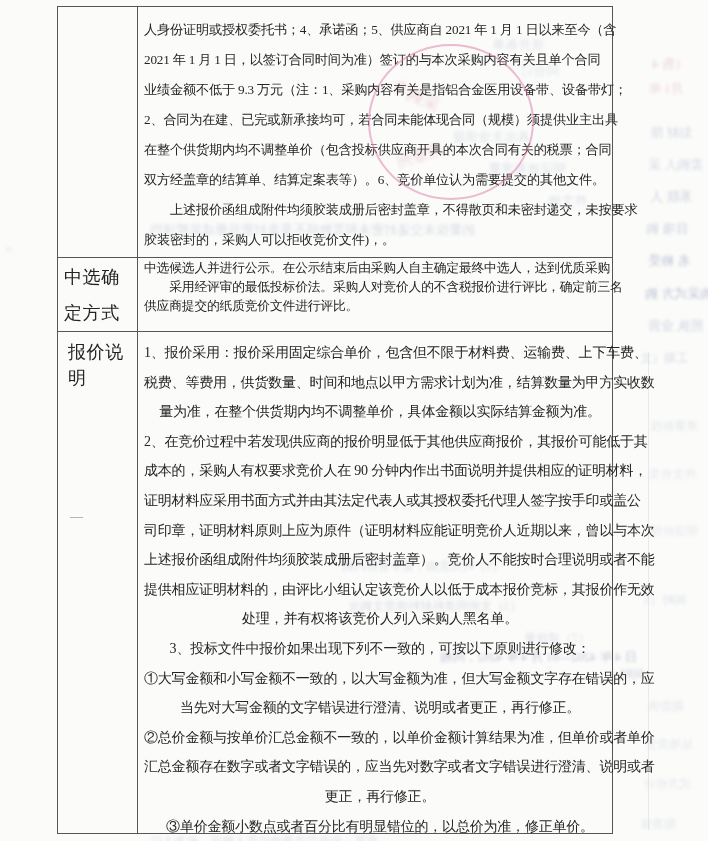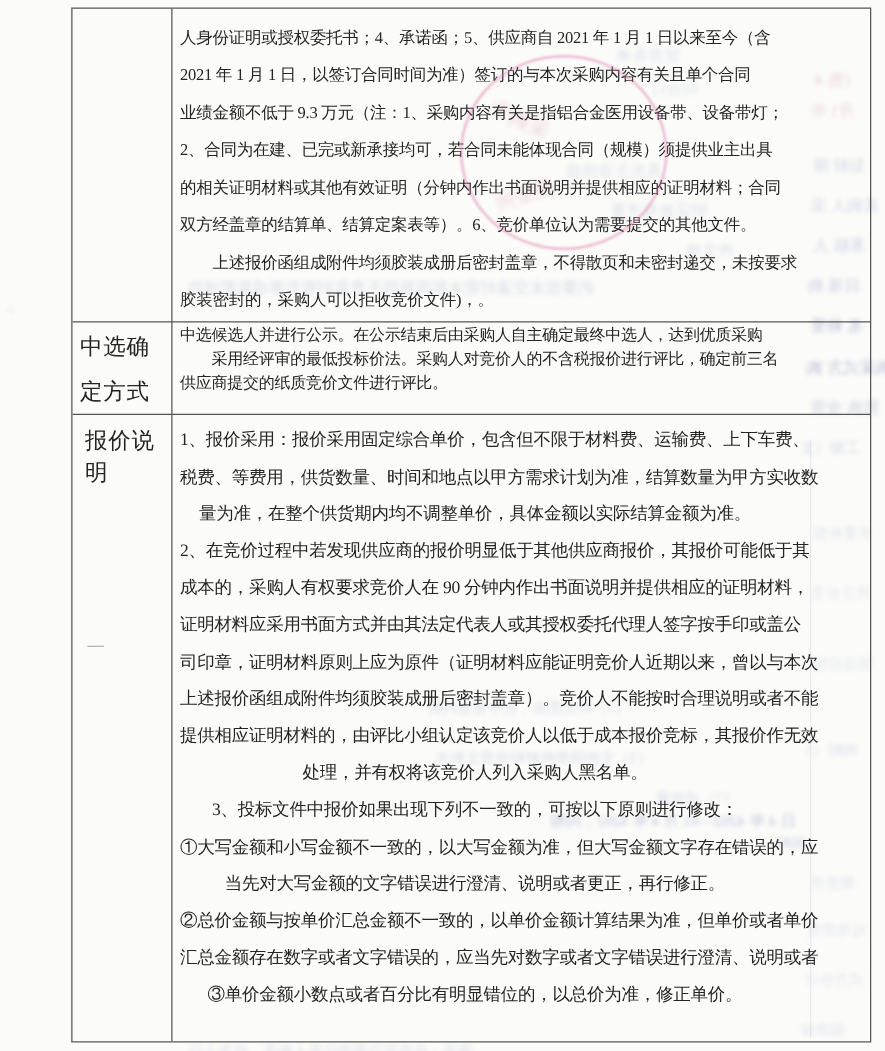--- a/index.html
+++ b/index.html
@@ -4,21 +4,21 @@
 <style>
   html,body{margin:0;padding:0;background:#e8e8e6;}
   .page{
     position:relative;width:708px;height:841px;margin:0 auto;
     background:#fbfbf9;overflow:hidden;
     font-family:"Liberation Serif","DejaVu Serif",serif;
     color:#242424;
   }
   
   .table{
-    position:absolute;left:57px;top:6px;width:640px;height:828px;
+    position:absolute;left:57px;top:6px;width:556px;height:828px;
     box-sizing:border-box;border:1px solid #565656;z-index:2;
   }
   .vline{position:absolute;left:79px;top:0;bottom:0;width:1px;background:#565656;}
   .hline{position:absolute;left:0;right:0;height:1px;background:#565656;}
   .hline.h1{top:250px;}
   .hline.h2{top:324px;}
   
   .content{position:absolute;left:86px;width:472px;}
   .content .text-line{white-space:nowrap;overflow:visible;}
   .row1-content{top:8px;}
@@ -94,21 +94,21 @@
     <div class="vline"></div>
     <div class="hline h1"></div>
     <div class="hline h2"></div>
 
     <div class="label label-row1"></div>
     <div class="content row1-content">
         <div class="text-line">人身份证明或授权委托书；4、承诺函；5、供应商自 2021 年 1 月 1 日以来至今（含</div>
         <div class="text-line">2021 年 1 月 1 日，以签订合同时间为准）签订的与本次采购内容有关且单个合同</div>
         <div class="text-line">业绩金额不低于 9.3 万元（注：1、采购内容有关是指铝合金医用设备带、设备带灯；</div>
         <div class="text-line">2、合同为在建、已完或新承接均可，若合同未能体现合同（规模）须提供业主出具</div>
-        <div class="text-line">的相关证明材料或其他有效证明（分钟内作出书面说明并提供相应的证明材料；合同</div>
+        <div class="text-line">在整个供货期内均不调整单价（包含投标供应商开具的本次合同有关的税票；合同</div>
         <div class="text-line">双方经盖章的结算单、结算定案表等）。6、竞价单位认为需要提交的其他文件。</div>
         <div class="text-line">　　上述报价函组成附件均须胶装成册后密封盖章，不得散页和未密封递交，未按要求</div>
         <div class="text-line">胶装密封的，采购人可以拒收竞价文件)，。</div>
       </div>
 
     <div class="label label-row2">中选确定方式</div>
     <div class="content row2-content">
         <div class="text-line">中选候选人并进行公示。在公示结束后由采购人自主确定最终中选人，达到优质采购</div>
         <div class="text-line">　　采用经评审的最低投标价法。采购人对竞价人的不含税报价进行评比，确定前三名</div>
         <div class="text-line">供应商提交的纸质竞价文件进行评比。</div>
@@ -124,19 +124,20 @@
         <div class="text-line">证明材料应采用书面方式并由其法定代表人或其授权委托代理人签字按手印或盖公</div>
         <div class="text-line">司印章，证明材料原则上应为原件（证明材料应能证明竞价人近期以来，曾以与本次</div>
         <div class="text-line">上述报价函组成附件均须胶装成册后密封盖章）。竞价人不能按时合理说明或者不能</div>
         <div class="text-line">提供相应证明材料的，由评比小组认定该竞价人以低于成本报价竞标，其报价作无效</div>
         <div class="text-line">处理，并有权将该竞价人列入采购人黑名单。</div>
         <div class="text-line">3、投标文件中报价如果出现下列不一致的，可按以下原则进行修改：</div>
         <div class="text-line">①大写金额和小写金额不一致的，以大写金额为准，但大写金额文字存在错误的，应</div>
         <div class="text-line">当先对大写金额的文字错误进行澄清、说明或者更正，再行修正。</div>
         <div class="text-line">②总价金额与按单价汇总金额不一致的，以单价金额计算结果为准，但单价或者单价</div>
         <div class="text-line">汇总金额存在数字或者文字错误的，应当先对数字或者文字错误进行澄清、说明或者</div>
+        <div class="text-line">更正，再行修正。</div>
         <div class="text-line">③单价金额小数点或者百分比有明显错位的，以总价为准，修正单价。</div>
       </div>
   </div>
 
   <div class="stamp"></div>
 
 </div>
 
 </body></html>

